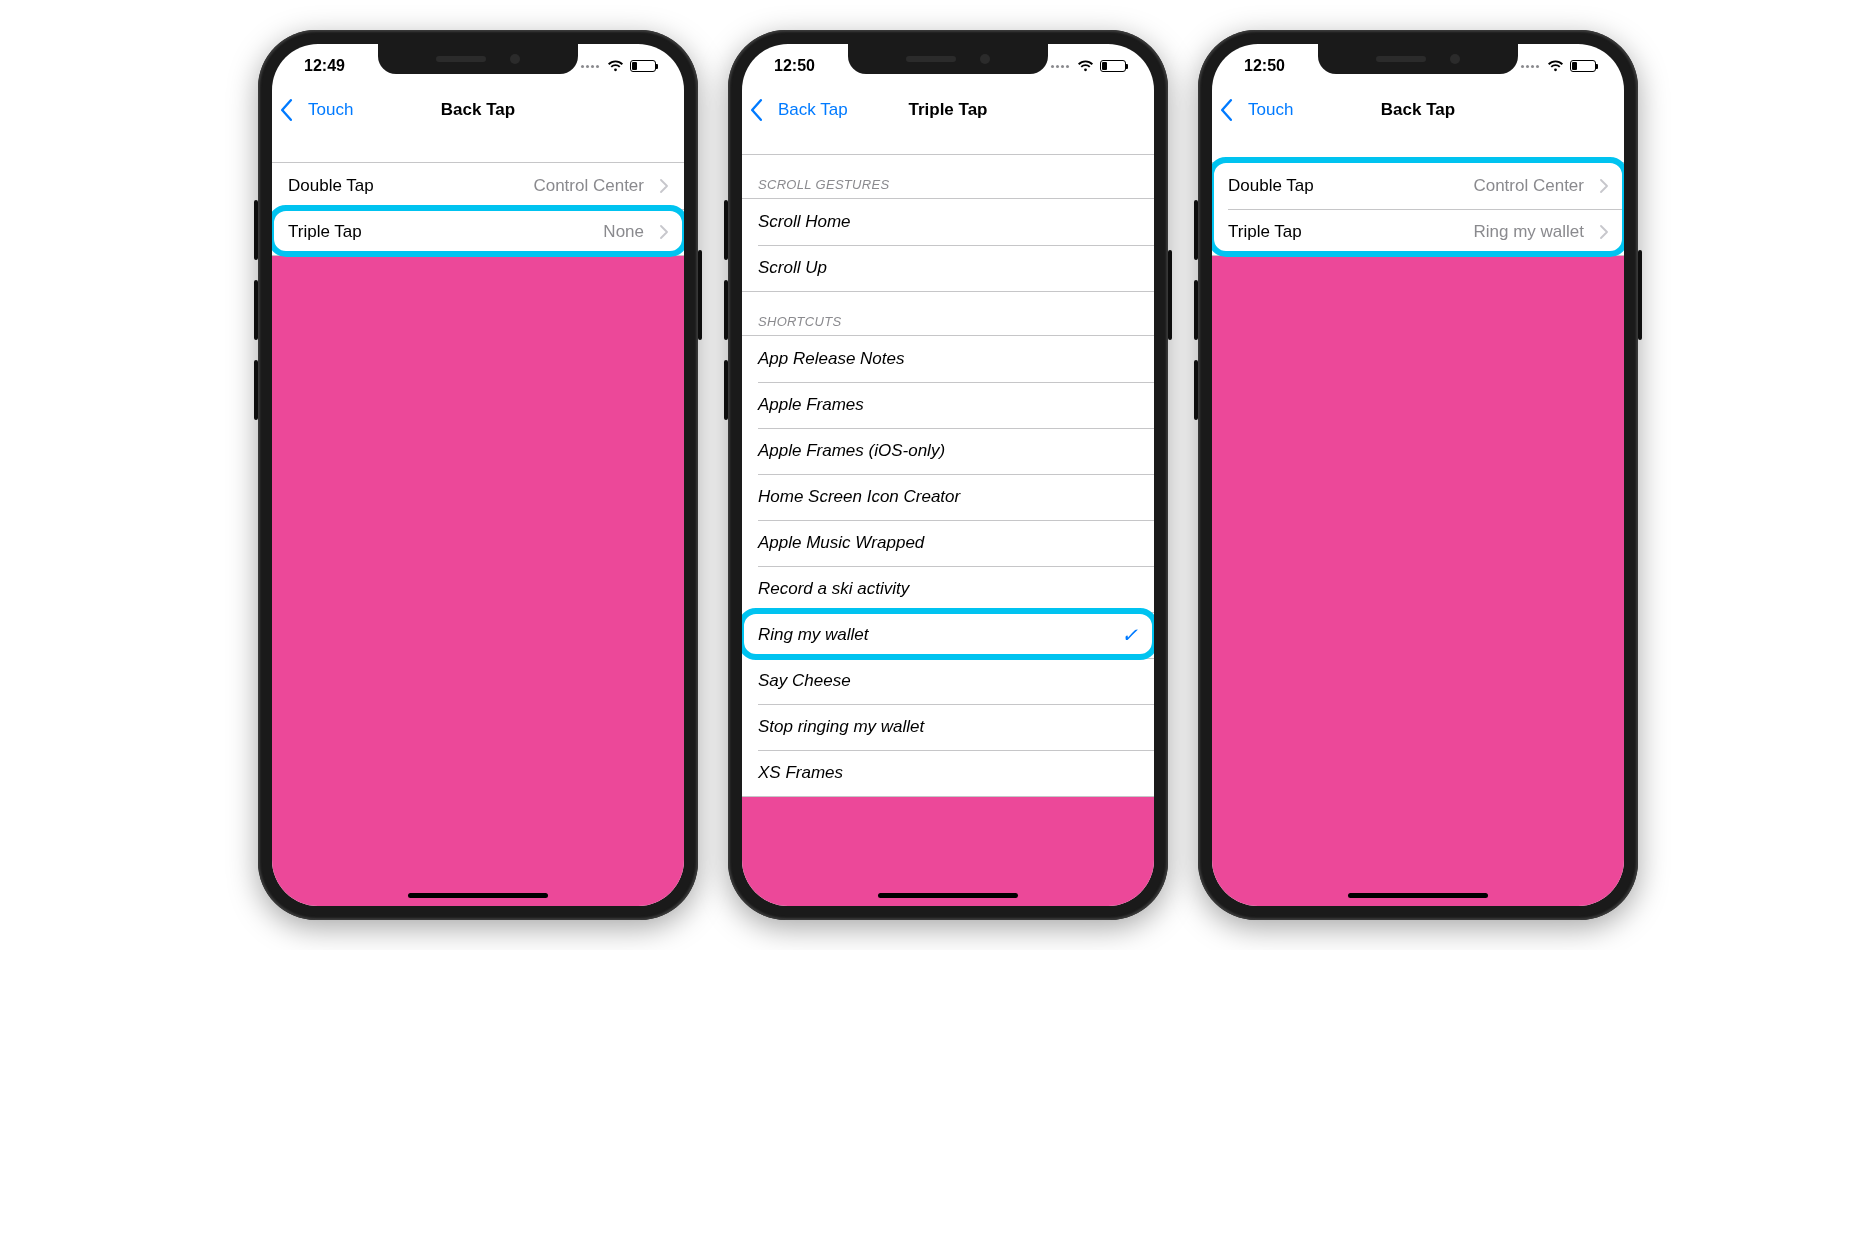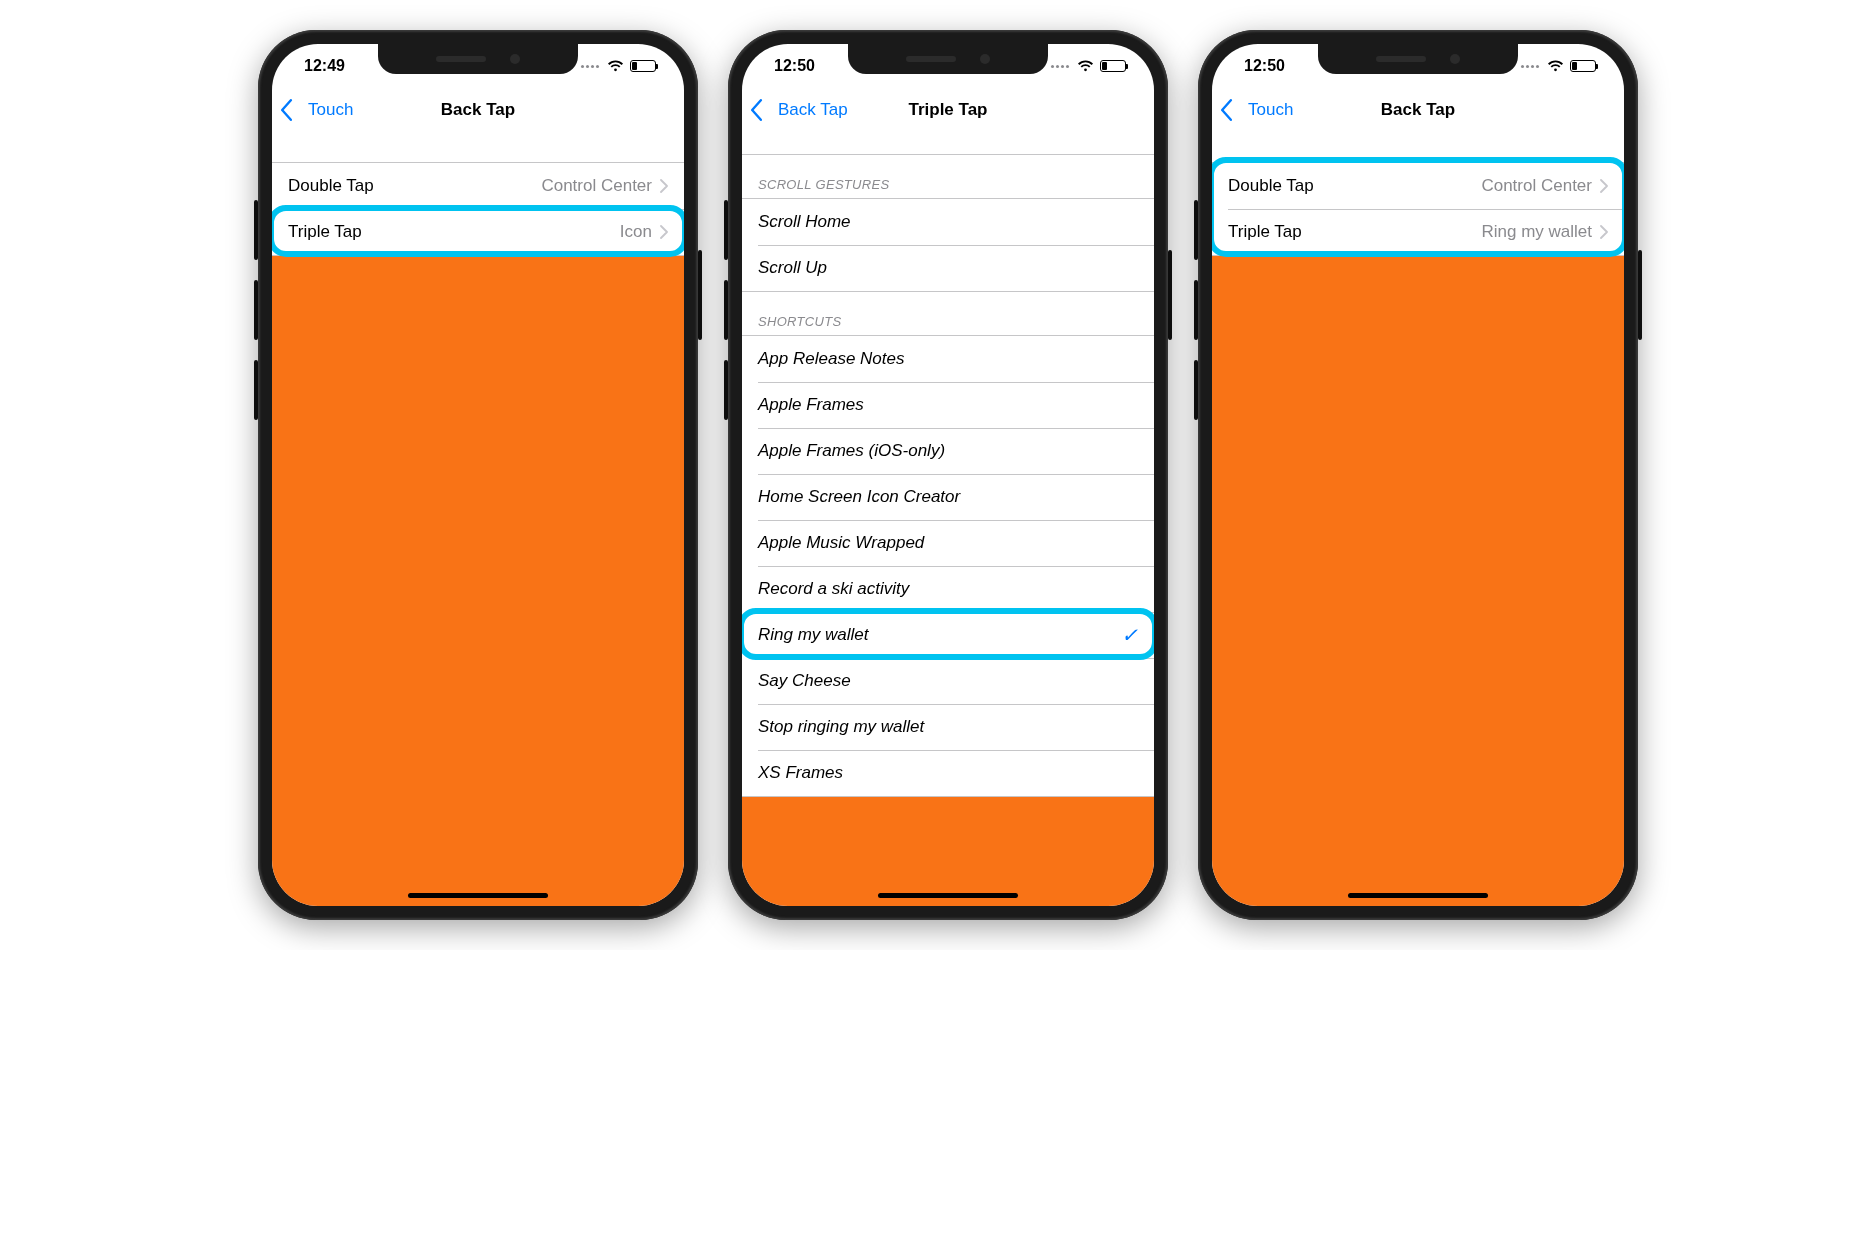--- a/index.html
+++ b/index.html
@@ -98,21 +98,21 @@
     position: absolute; left: 8px; top: 0; bottom: 0;
     display: flex; align-items: center;
     color: var(--ios-blue);
     font-size: 17px;
     gap: 15px;
   }
   .nav-back svg { width: 13px; height: 22px; }
   .content {
     flex: 1;
     overflow: hidden;
-    background: #f97316;
+    background: #ec4899;
     position: relative;
   }
   .group-gap { height: 30px; background:#fff;}
   .hairline-top { border-top: 0.5px solid var(--ios-separator); }
   .hairline-bottom { border-bottom: 0.5px solid var(--ios-separator); }
   .cell {
     min-height: 46px;
     padding: 11px 16px 11px 16px;
     display: flex;
     align-items: center;
@@ -120,21 +120,21 @@
     font-size: 17px;
     color: #000;
     background: #fff;
     position: relative;
   }
   .cell + .cell::before {
     content:"";
     position:absolute; left:16px; right:0; top:0;
     height:0.5px; background: var(--ios-separator);
   }
-  .cell .value { color: var(--ios-gray-text); display:flex; align-items:center; gap:8px;}
+  .cell .value { color: var(--ios-gray-text); display:flex; align-items:center; gap:16px;}
   .chevron svg { width:8px; height:14px; display:block; }
   .chevron { color: #c7c7cc; }
   .section-header {
     padding: 22px 16px 6px;
     font-size: 13px;
     letter-spacing: 0.3px;
     color: var(--ios-gray-text);
     text-transform: uppercase;
     background:#fff;
   }
@@ -208,21 +208,21 @@
             <span class="chevron">
                 <svg viewBox="0 0 8 14">
                   <path d="M1 1l6 6-6 6" stroke="currentColor" stroke-width="1.8" fill="none" stroke-linecap="round" stroke-linejoin="round"></path>
                 </svg>
               </span>
           </span>
         </div>
         <div class="cell">
           <span>Triple Tap</span>
           <span class="value">
-            <span>Icon</span>
+            <span>None</span>
             <span class="chevron">
                 <svg viewBox="0 0 8 14">
                   <path d="M1 1l6 6-6 6" stroke="currentColor" stroke-width="1.8" fill="none" stroke-linecap="round" stroke-linejoin="round"></path>
                 </svg>
               </span>
           </span>
         </div>
         <div class="highlight-box" style="left:-4px; right:-4px; top:42px; height:52px;"></div>
       </div>
     </div>

